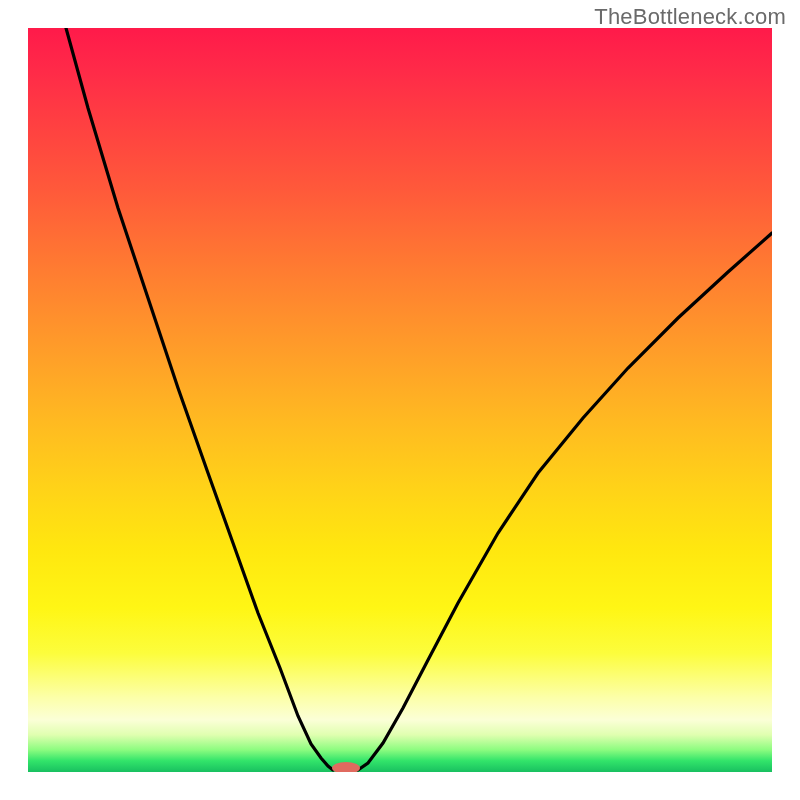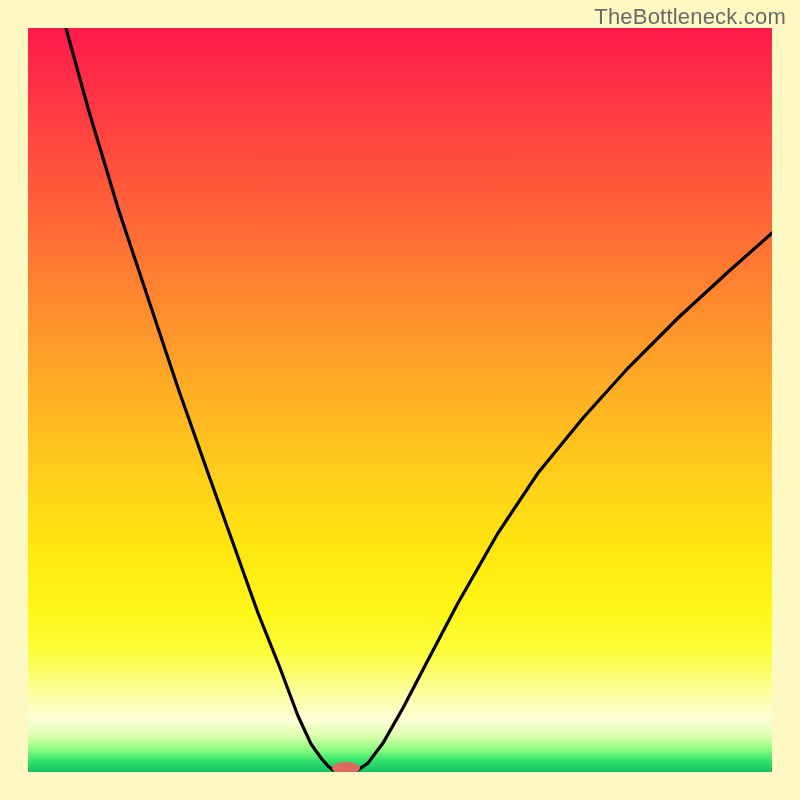--- a/index.html
+++ b/index.html
@@ -10,21 +10,21 @@
   body {
     width: 800px;
     height: 800px;
     background: #000;
     position: relative;
     font-family: Arial, sans-serif;
   }
   .outer {
     width: 800px;
     height: 800px;
-    background: #fef9c3;
+    background: #ffffff;
     position: relative;
   }
   .watermark {
     position: absolute;
     top: 4px;
     right: 14px;
     color: #6a6a6a;
     font-size: 22px;
     font-weight: 400;
     z-index: 10;

